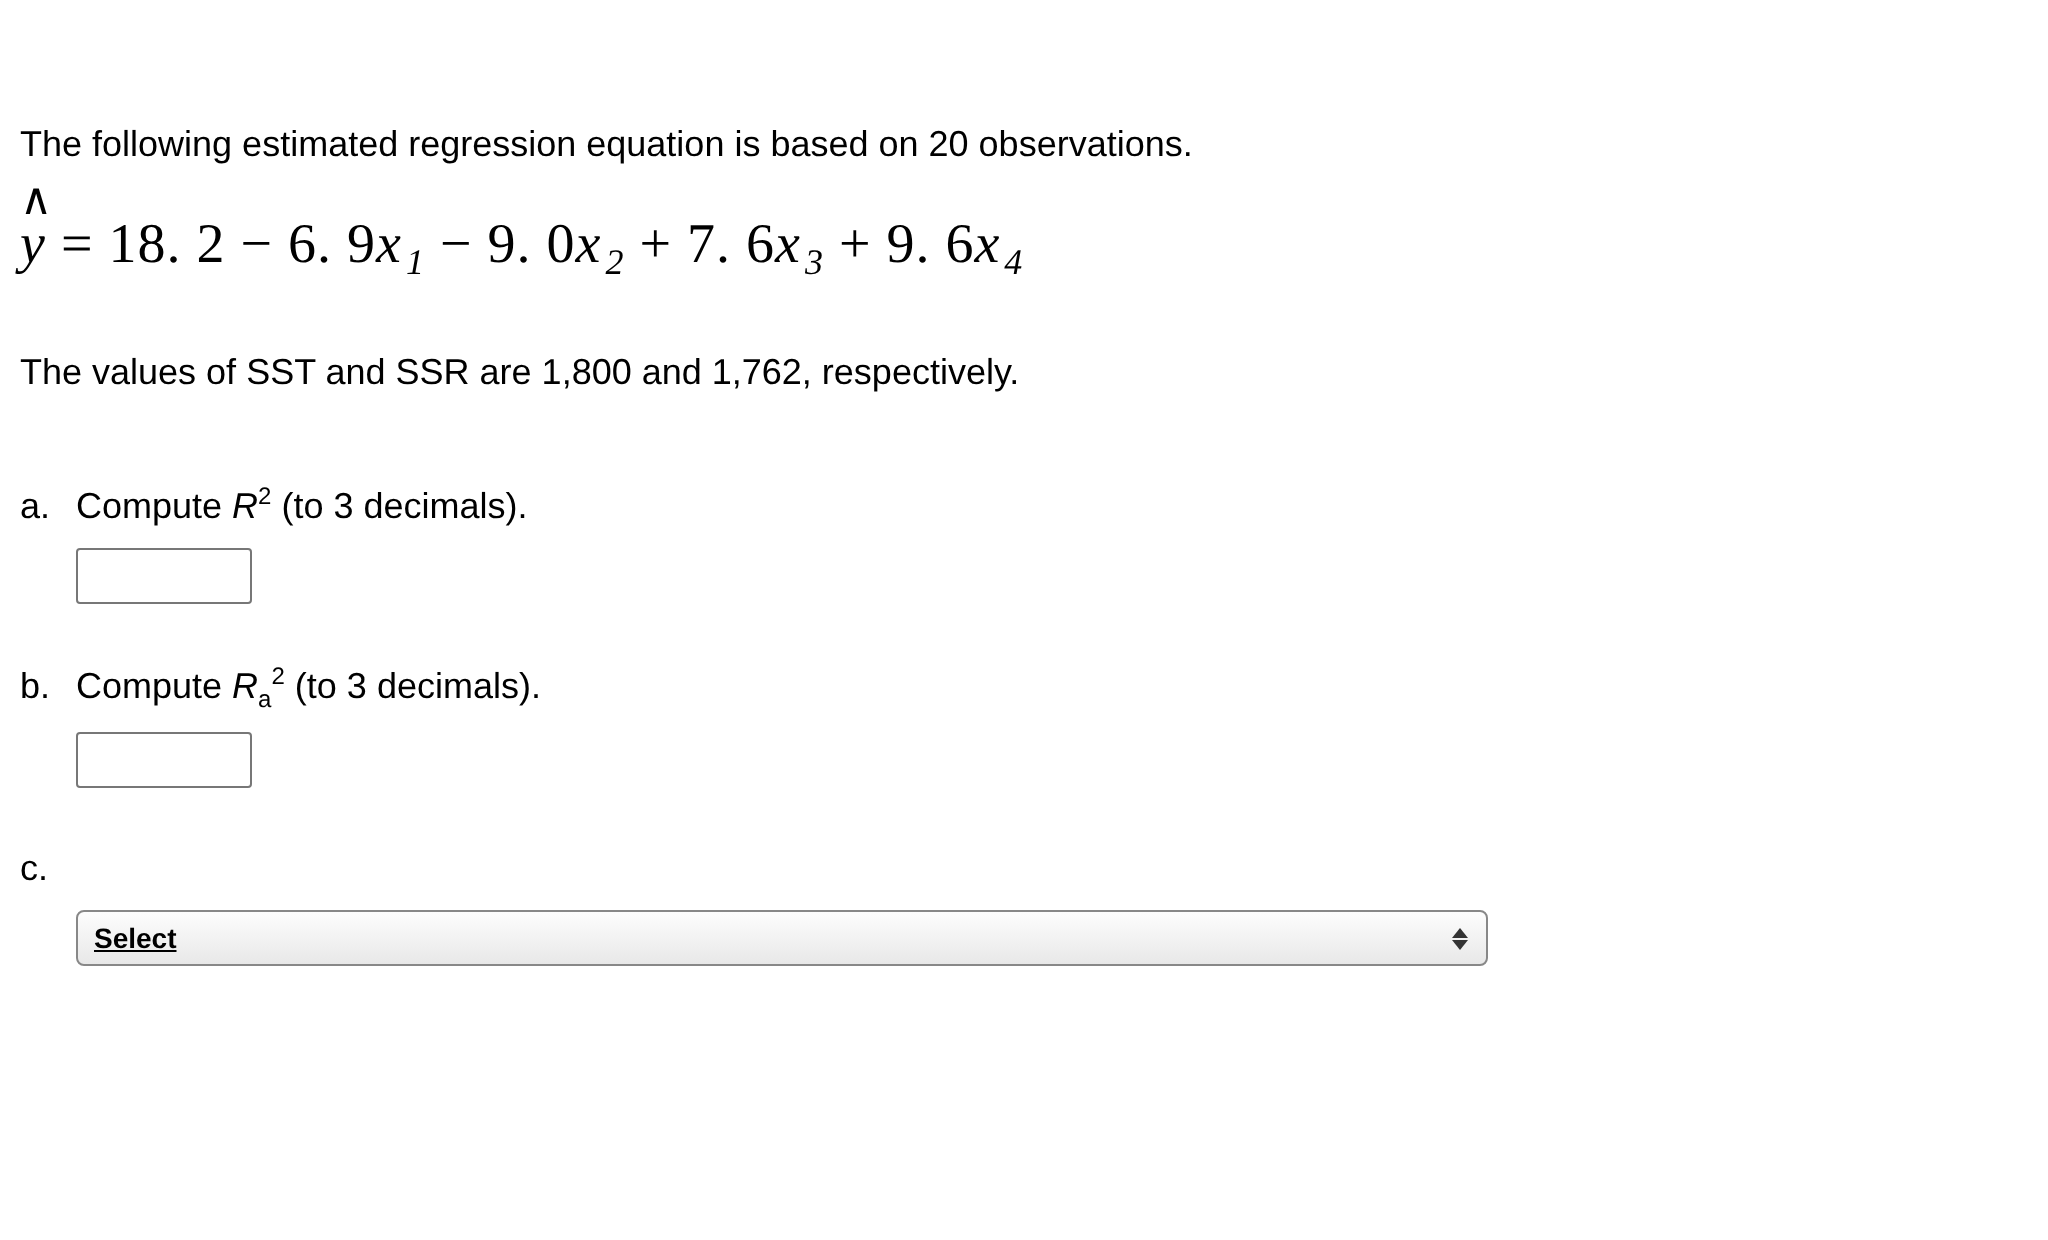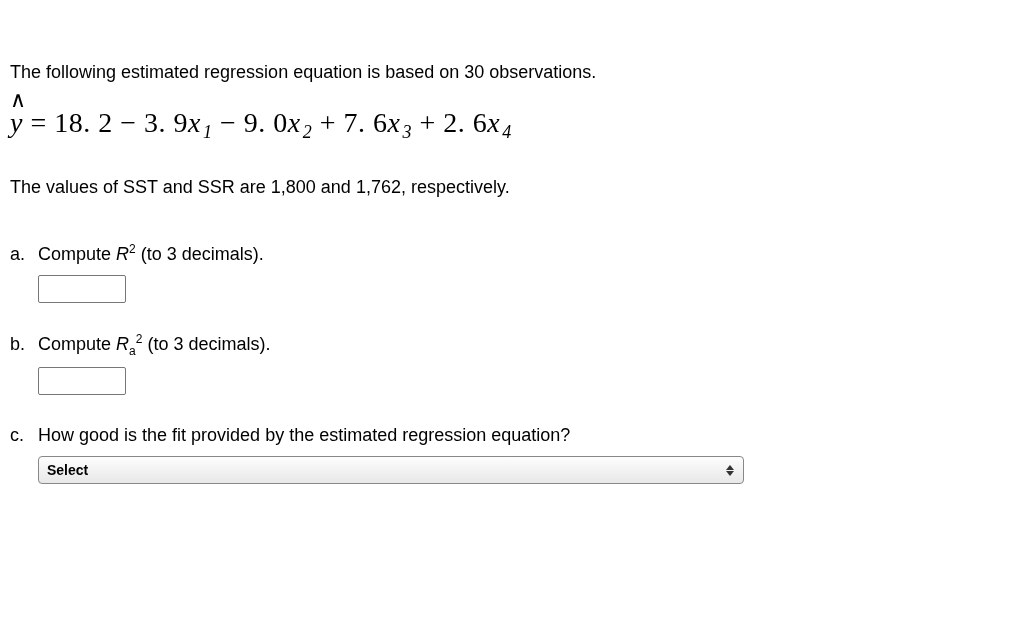--- a/index.html
+++ b/index.html
@@ -75,20 +75,21 @@
       border-radius: 4px;
       background: linear-gradient(#fdfdfd, #e8e8e8);
       display: flex;
       align-items: center;
       padding: 0 26px 0 8px;
       font-size: 14px;
       font-weight: bold;
       font-family: Verdana, sans-serif;
       cursor: pointer;
       position: relative;
+      text-decoration: underline;
     }
     .select-arrows {
       position: absolute;
       right: 6px;
       top: 50%;
       transform: translateY(-50%);
       width: 14px;
       height: 18px;
       display: flex;
       flex-direction: column;
@@ -100,37 +101,37 @@
       width: 0; height: 0;
       border-left: 4px solid transparent;
       border-right: 4px solid transparent;
     }
     .select-arrows .up { border-bottom: 5px solid #333; }
     .select-arrows .down { border-top: 5px solid #333; }
   </style>
 </head>
 <body>
 
-<div class="intro">The following estimated regression equation is based on 30 observations.</div>
+<div class="intro">The following estimated regression equation is based on 20 observations.</div>
 
 <div class="equation">
   <span class="yhat">
     <span class="caret">∧</span>
     <span class="var">y</span>
   </span>
   <span> = </span>
   <span>18. 2</span>
   <span> − </span>
-  <span>3. 9</span><span class="var">x</span><span class="sub">1</span>
+  <span>6. 9</span><span class="var">x</span><span class="sub">1</span>
   <span> − </span>
   <span>9. 0</span><span class="var">x</span><span class="sub">2</span>
   <span> + </span>
   <span>7. 6</span><span class="var">x</span><span class="sub">3</span>
   <span> + </span>
-  <span>2. 6</span><span class="var">x</span><span class="sub">4</span>
+  <span>9. 6</span><span class="var">x</span><span class="sub">4</span>
 </div>
 
 <div class="sst">The values of SST and SSR are 1,800 and 1,762, respectively.</div>
 
 <div class="qrow">
   <div class="qletter">a.</div>
   <div class="qtext">
     <span>Compute </span><span class="rlabel">R</span><sup>2</sup><span> (to 3 decimals).</span>
   </div>
 </div>
@@ -143,21 +144,20 @@
   <div class="qtext">
     <span>Compute </span><span class="rlabel">R</span><span class="subsub">a</span><sup>2</sup><span> (to 3 decimals).</span>
   </div>
 </div>
 <div class="input-wrap">
   <input type="text" class="tinput" style="">
 </div>
 
 <div class="qrow">
   <div class="qletter">c.</div>
-  <div class="qtext">How good is the fit provided by the estimated regression equation?</div>
 </div>
 <div class="select-wrap">
   <div class="select-box">
     <span>Select</span>
     <div class="select-arrows">
       <div class="arrow up"></div>
       <div class="arrow down"></div>
     </div>
   </div>
 </div>

